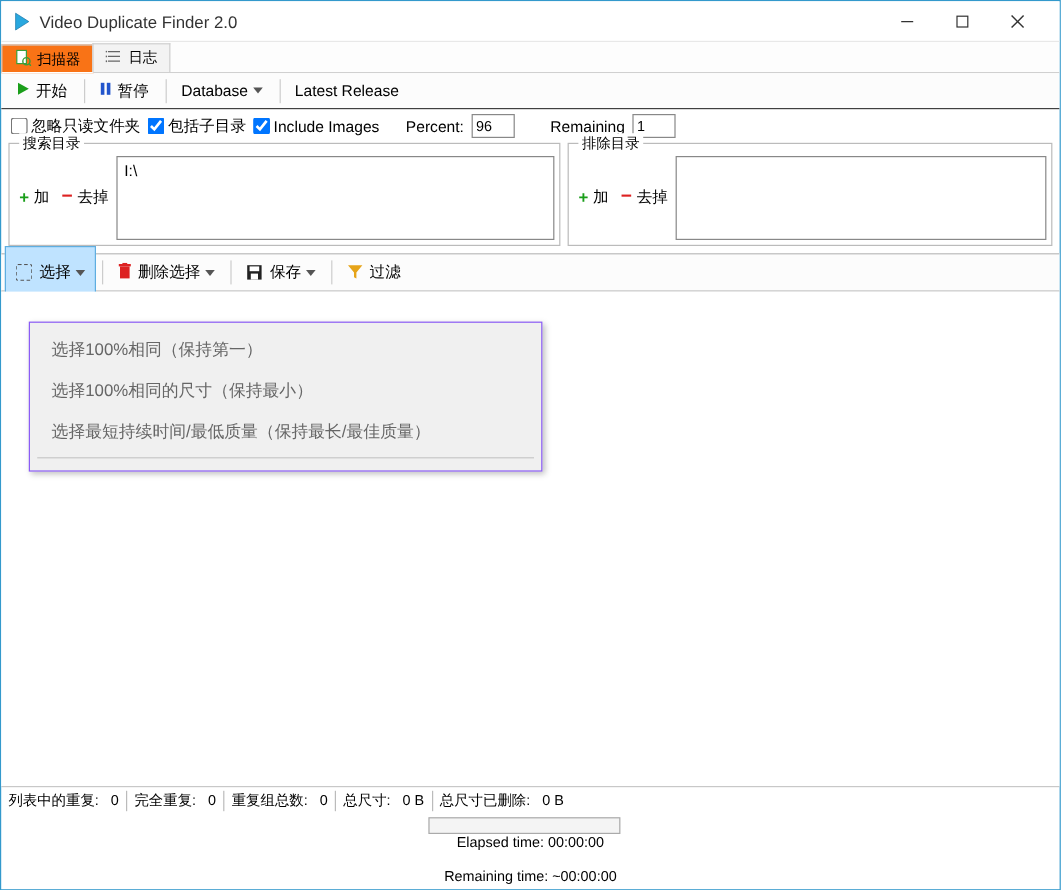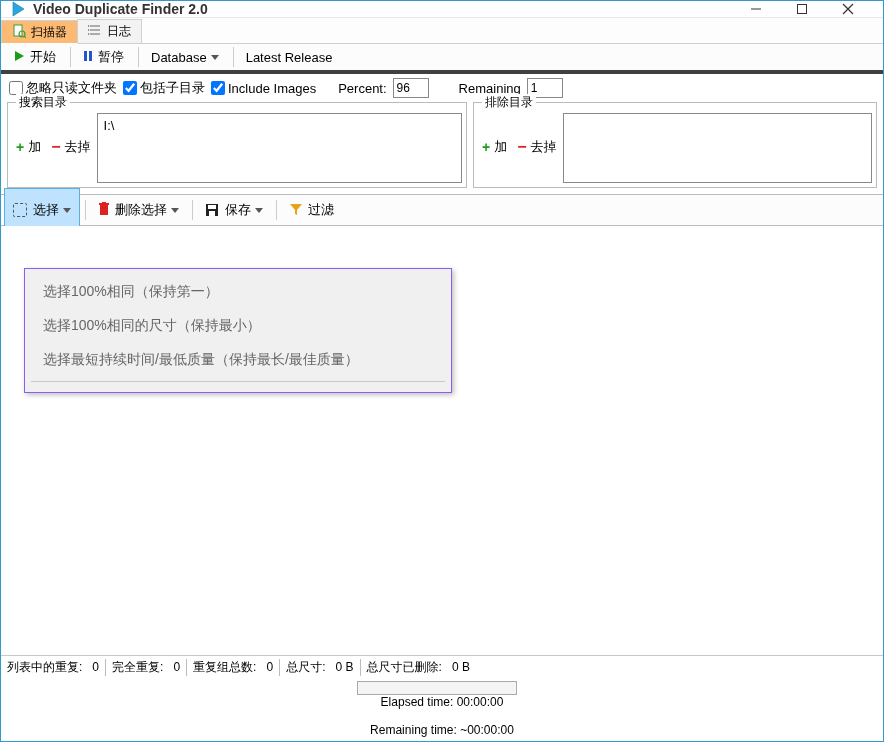--- a/index.html
+++ b/index.html
@@ -10,27 +10,26 @@
       color: #000;
       width: 884px;
       height: 742px;
       overflow: hidden;
       border: 1px solid #3399cc;
       display: flex;
       flex-direction: column;
     }
     
     .titlebar {
-      height: 17px;
+      height: 34px;
       background: #fff;
       display: flex;
       align-items: center;
       padding: 0 12px 0 8px;
       border-bottom: 1px solid #e8e8e8;
-      font-weight: bold;
     }
     .titlebar .app-icon { width: 18px; height: 18px; margin-right: 6px; }
     .titlebar .title { flex: 1; font-size: 14px; color: #333; }
     .titlebar .winbtn {
       width: 46px; height: 32px;
       display: flex; align-items: center; justify-content: center;
       color: #333;
     }
     
     .tabs {
@@ -44,26 +43,26 @@
       display: flex; align-items: center;
       padding: 3px 10px;
       border: 1px solid #d0d0d0;
       border-bottom: none;
       background: #f3f3f3;
       margin-right: -1px;
       position: relative;
       font-size: 12px;
       height: 24px;
     }
-    .tab.active { background: #fdba74; border-bottom: 1px solid #fff; top: 1px; }
+    .tab.active { background: #f97316; border-bottom: 1px solid #fff; top: 1px; }
     .tab .icon { margin-right: 5px; }
     
     .toolbar {
       display: flex; align-items: center;
-      border-bottom: 4px solid #404040;
+      border-bottom: 1px solid #404040;
       padding: 2px 4px;
       height: 30px;
       background: #fcfcfc;
     }
     .tbtn {
       display: flex; align-items: center;
       padding: 3px 8px;
       margin-right: 2px;
       font-size: 13px;
       cursor: default;

